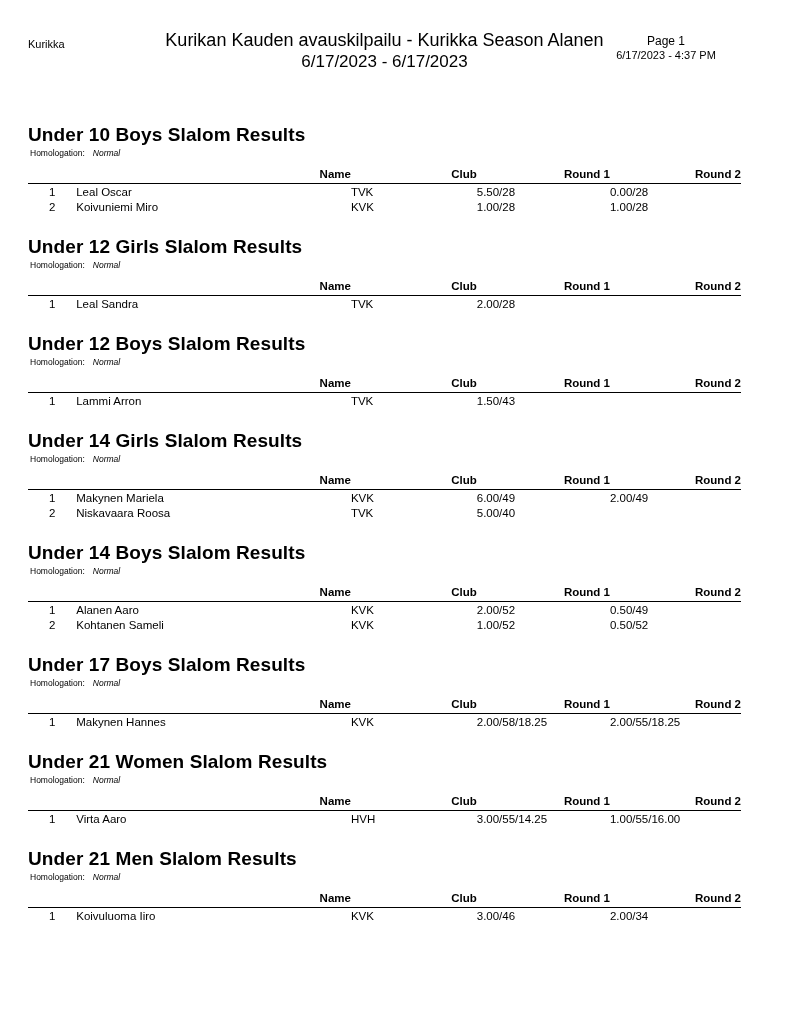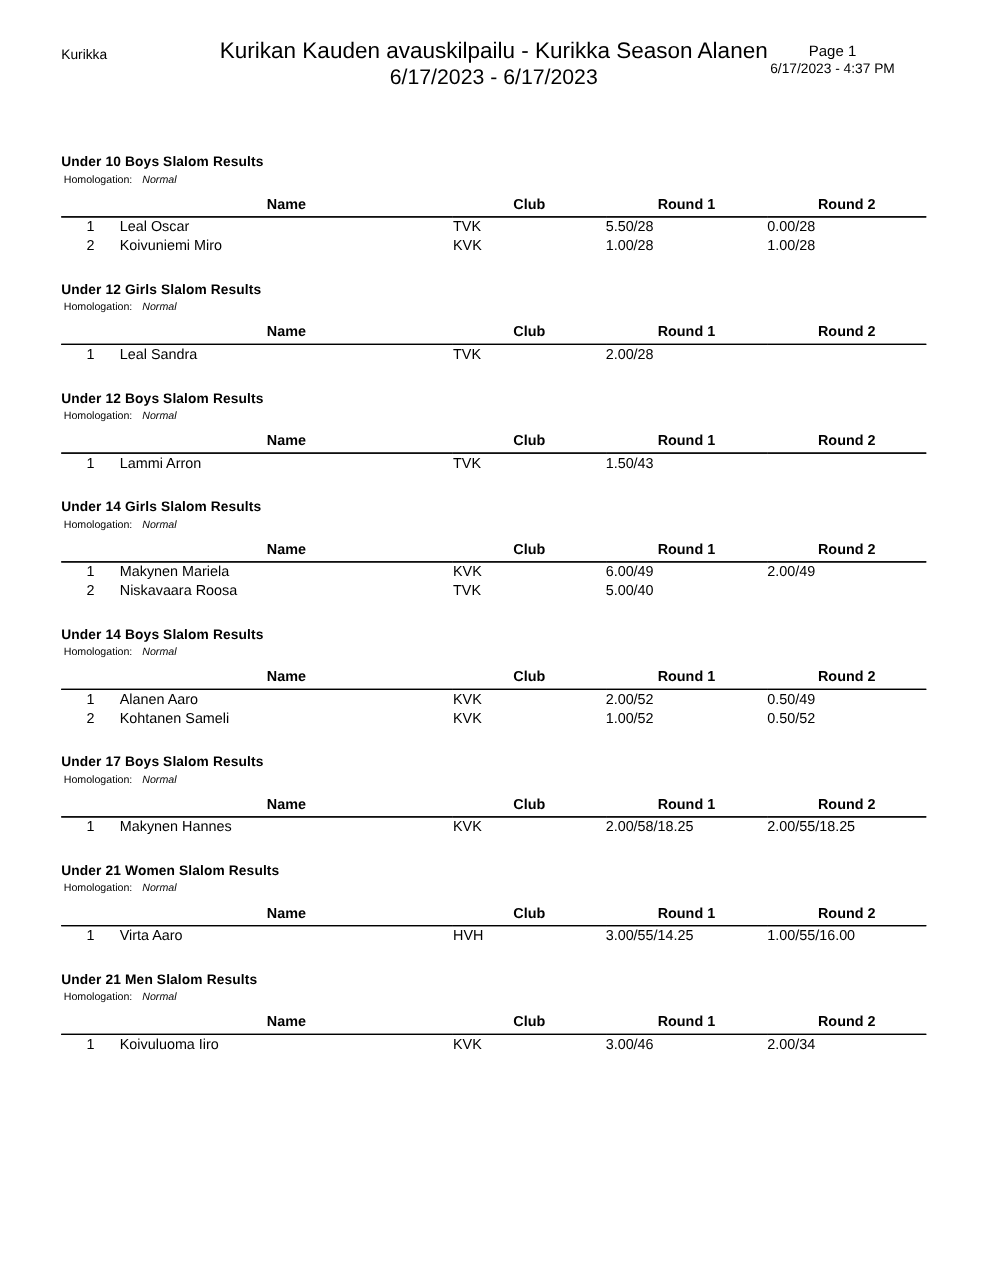--- a/index.html
+++ b/index.html
@@ -13,21 +13,21 @@
     font-family: "Liberation Sans", sans-serif;
     color: #000000;
     position: relative;
     overflow: hidden;
   }
   .page {
     position: relative;
     width: 791px;
     height: 1023px;
     box-sizing: border-box;
-    padding: 30px 50px 20px 49px;
+    padding: 30px 50px 20px 28px;
   }
 
   
   .header {
     position: relative;
     height: 52px;
   }
   .header-org {
     position: absolute;
     left: 0;
@@ -64,21 +64,21 @@
   }
 
   
   .content {
     margin-top: 42px;
   }
   .section {
     margin-bottom: 22px;
   }
   .section-title {
-    font-size: 11px;
+    font-size: 19px;
     font-weight: bold;
     margin: 0 0 2px 0;
     letter-spacing: 0.1px;
   }
   .homologation {
     font-size: 8.5px;
     margin: 0 0 10px 2px;
   }
   .homologation .hom-value {
     margin-left: 8px;
@@ -86,21 +86,21 @@
   }
 
   table.results {
     width: 100%;
     border-collapse: collapse;
     table-layout: fixed;
   }
   table.results th {
     font-size: 11.5px;
     font-weight: bold;
-    text-align: center;
+    text-align: right;
     padding: 0 0 3px 0;
     border-bottom: 1.3px solid #000;
   }
   table.results td {
     font-size: 11.5px;
     padding: 2px 0 1px 0;
     vertical-align: top;
   }
   .col-place  { width: 46px;  text-align: center; }
   .col-name   { width: 262px; padding-left: 8px; }

